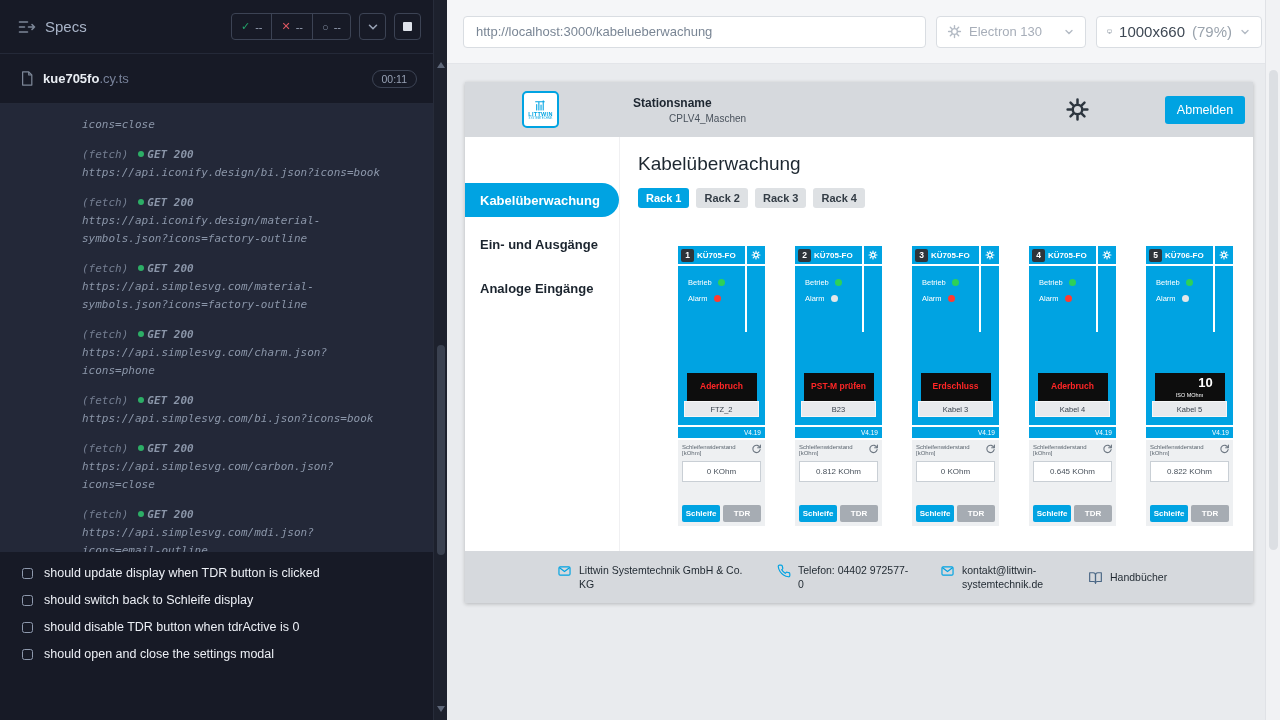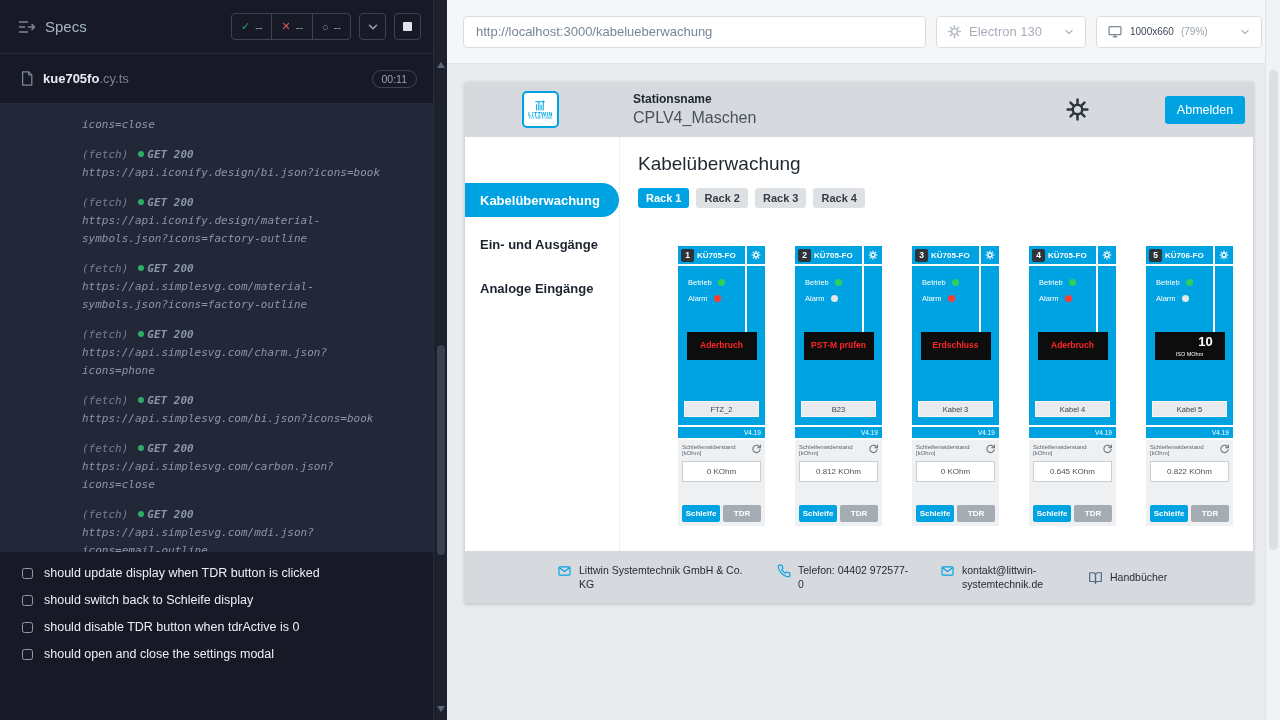--- a/index.html
+++ b/index.html
@@ -44,34 +44,34 @@
   .sb-arrow.up { top:62px; border-bottom:6px solid #5d6678; }
   .sb-arrow.down { bottom:8px; border-top:6px solid #5d6678; }
   .sb-thumb { position:absolute; left:3px; top:345px; width:8px; height:210px; background:#3a4150; border-radius:4px; }
 
   
   .aut { position:absolute; left:447px; top:0; width:833px; height:720px; background:#e9ebee; }
   .topbar { height:64px; background:#f5f6f8; border-bottom:1px solid #e3e5e9; display:flex; align-items:center; padding:0 18px 0 16px; gap:10px; }
   .url-input { flex:1; height:32px; background:#fff; border:1px solid #d9dde2; border-radius:4px; color:#7a8695; font-size:13px; padding:0 12px; outline:none; font-family:inherit; }
   .select-box { height:32px; background:#fff; border:1px solid #d9dde2; border-radius:4px; display:flex; align-items:center; padding:0 10px; gap:7px; cursor:pointer; flex:none; }
   .browser-select { width:150px; color:#a7aeb9; font-size:13px; }
-  .size-box { width:166px; font-size:10px; color:#3e4854; }
+  .size-box { width:166px; font-size:15px; color:#3e4854; }
   .size-scale { color:#9aa3ad; }
   .chev { margin-left:auto; flex:none; }
 
   .stage { position:relative; height:656px; padding:18px 0 0 18px; }
   .app { width:788px; height:521px; background:#fff; box-shadow:0 1px 4px rgba(0,0,0,.22); display:flex; flex-direction:column; }
 
   .app-header { height:55px; flex:none; background:#d6d9dd; display:flex; align-items:center; padding:0 8px 0 57px; }
   .logo { width:37px; height:37px; background:#fff; border:2px solid #00a3e2; border-radius:5px; display:flex; flex-direction:column; align-items:center; justify-content:center; flex:none; }
   .logo-t1 { font-size:5.5px; font-weight:700; color:#00a3e2; letter-spacing:.3px; line-height:1.1; }
   .logo-t2 { font-size:2.8px; color:#00a3e2; line-height:1.1; }
   .station { margin-left:74px; }
   .station-label { font-size:12px; font-weight:700; color:#1d2630; }
-  .station-value { font-size:16px; color:#49525c; margin-top:3px; }
+  .station-value { font-size:10px; color:#49525c; margin-top:3px;margin-left:36px; }
   .header-gear { margin-left:auto; cursor:pointer; display:flex; }
   .logout-btn { margin-left:75px; width:80px; height:28px; background:#00a3e2; color:#fff; font-size:12.5px; border:none; border-radius:3px; cursor:pointer; font-family:inherit; }
 
   .app-body { flex:1; display:flex; min-height:0; }
   .app-sidebar { width:155px; flex:none; padding-top:46px; border-right:1px solid #f0f0f2; }
   .side-item { height:34px; display:flex; align-items:center; padding-left:15px; font-size:13px; font-weight:600; color:#1b242e; margin-bottom:10px; cursor:pointer; }
   .side-item.active { background:#00a3e2; color:#fff; border-radius:0 17px 17px 0; font-weight:700; }
 
   .app-content { flex:1; padding:16px 0 0 18px; min-width:0; }
   .page-title { font-size:19px; font-weight:500; color:#1d2730; }
@@ -84,21 +84,21 @@
   .card-top { height:20px; flex:none; display:flex; border-bottom:2px solid #fff; }
   .card-top-main { flex:1; display:flex; align-items:center; padding-left:3px; gap:3px; min-width:0; }
   .card-num { width:13px; height:13px; background:#2e343a; color:#fff; font-size:8.5px; font-weight:700; display:flex; align-items:center; justify-content:center; border-radius:2px; flex:none; }
   .card-model { color:#fff; font-size:8px; font-weight:700; white-space:nowrap; }
   .card-top-gutter { width:20px; flex:none; border-left:2px solid #fff; display:flex; align-items:center; justify-content:center; cursor:pointer; }
   .card-ind { height:66px; flex:none; display:flex; }
   .card-ind-main { flex:1; padding:12px 0 0 10px; }
   .ind-row { display:flex; align-items:center; gap:6px; color:#fff; font-size:7.5px; margin-bottom:7px; }
   .ind-dot { width:7px; height:7px; border-radius:50%; flex:none; }
   .card-ind-gutter { width:20px; flex:none; border-left:2px solid #fff; }
-  .card-status { flex:1; display:flex; align-items:flex-start; justify-content:center; }
+  .card-status { flex:1; display:flex; align-items:flex-end; justify-content:center; }
   .status-box { width:70px; min-height:28px; background:#0d0d0d; display:flex; flex-direction:column; align-items:center; justify-content:center; text-align:center; padding:2px 1px; }
   .status-text { font-size:8.5px; font-weight:700; line-height:1.15; }
   .status-text.iso { font-size:13px;margin-left:32px; }
   .status-sub { font-size:5.5px; color:#fff; margin-top:1px; }
   .card-name { margin:0 6px 8px; height:16px; flex:none; background:#e8eaed; border:1px solid #f6f7f8; display:flex; align-items:center; justify-content:center; font-size:7.5px; color:#3a434d; }
   .card-version { height:13px; flex:none; border-top:2px solid #fff; color:#fff; font-size:6.5px; text-align:right; padding:2px 4px 0 0; }
   .card-lower { height:88px; flex:none; background:#eef0f2; border-top:2px solid #fff; position:relative; padding:4px; display:flex; flex-direction:column; }
   .res-label { font-size:6px; color:#5c6670; padding-right:12px; }
   .refresh-icon { position:absolute; top:3px; right:3px; cursor:pointer; display:flex; }
   .res-value { height:21px; background:#fff; border:1px solid #c9cfd5; margin-top:5px; display:flex; align-items:center; justify-content:center; font-size:8px; color:#49525c; }

